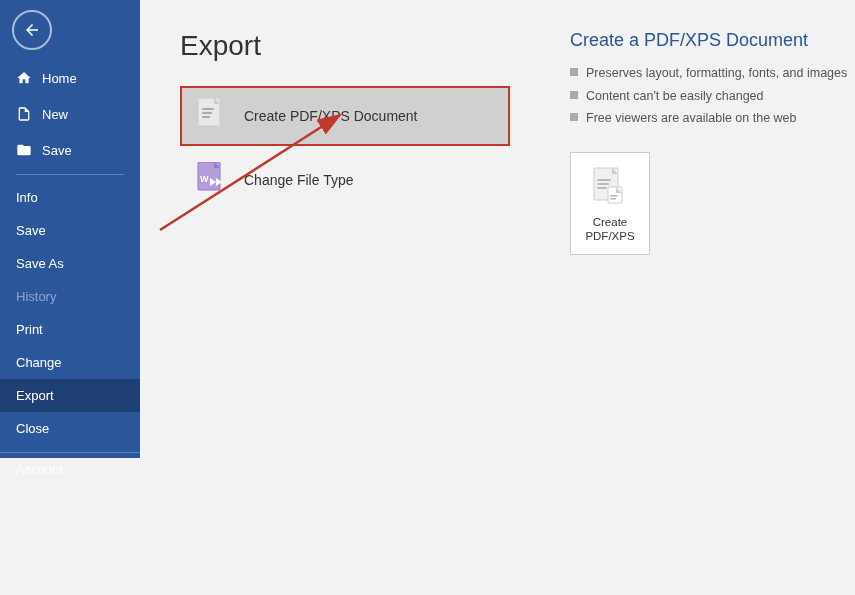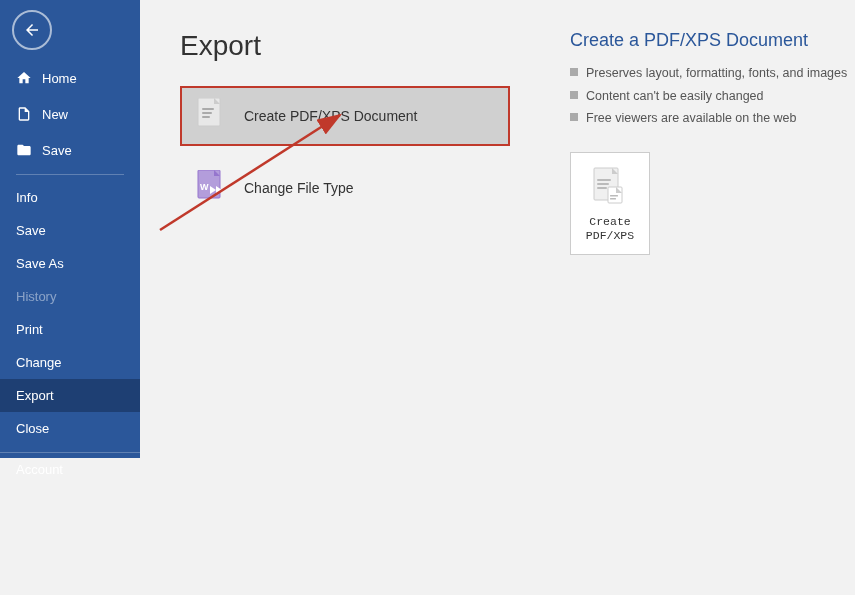--- a/index.html
+++ b/index.html
@@ -101,21 +101,21 @@
     .page-title {
       font-size: 28px;
       font-weight: 300;
       color: #333;
       margin-bottom: 24px;
     }
 
     .export-options {
       display: flex;
       flex-direction: column;
-      gap: 12px;
+      gap: 4px;
       width: 330px;
     }
 
     .export-option {
       display: flex;
       align-items: center;
       padding: 12px 14px;
       cursor: pointer;
       background: transparent;
       border: none;
@@ -186,21 +186,20 @@
     .create-pdf-btn {
       width: 80px;
       display: flex;
       flex-direction: column;
       align-items: center;
       padding: 14px 10px 10px;
       border: 1px solid #ccc;
       background: white;
       cursor: pointer;
       gap: 6px;
-      font-family: Liberation Mono, monospace;
     }
 
     .pdf-btn-label {
       font-size: 11.5px;
       color: #333;
       text-align: center;
       line-height: 1.3;
     }
 
     .content-area {

